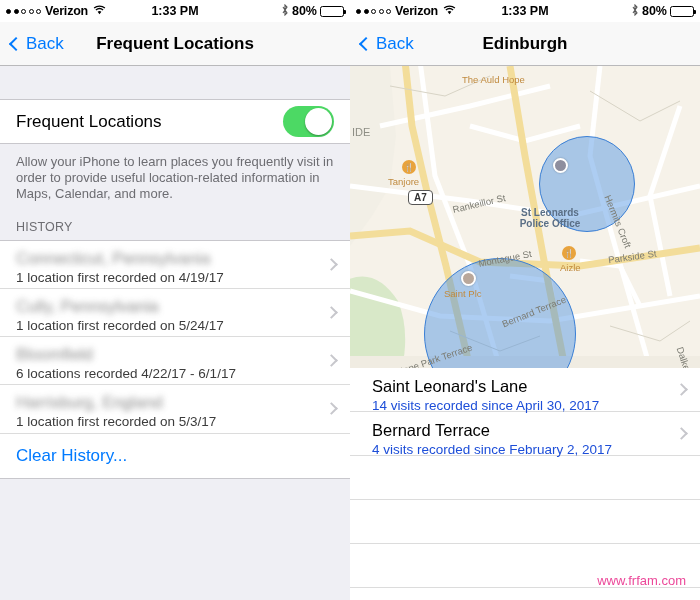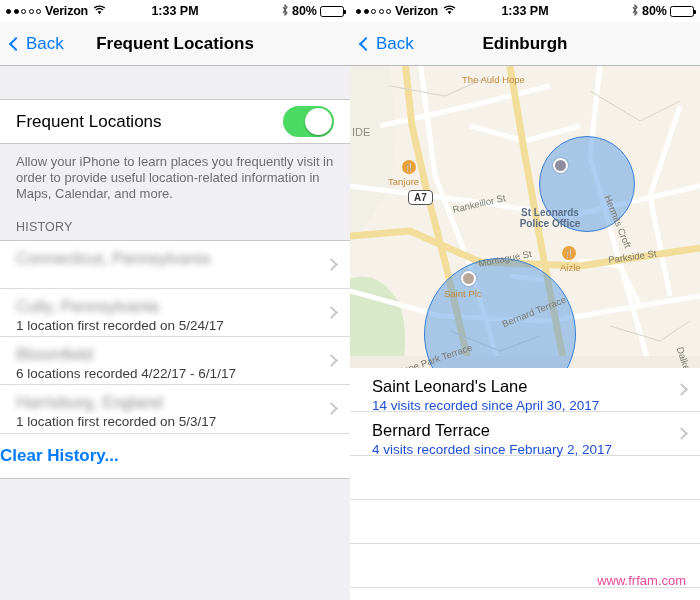--- a/index.html
+++ b/index.html
@@ -95,22 +95,22 @@
     background: linear-gradient(90deg,#bdbdbd 0,#9e9e9e 40%,#c9c9c9 60%,#a8a8a8 100%);
     -webkit-background-clip: text; background-clip: text;
   }
   .lrow .sub { font-size: 13.5px; color: #3c3c3c; line-height: 17px; }
   .chev-right {
     position: absolute; right: 14px; top: 50%; margin-top: -5px;
     width: 9px; height: 9px; border-right: 2.2px solid #c7c7cc;
     border-top: 2.2px solid #c7c7cc; transform: rotate(45deg);
   }
   .clear-row {
-    background: #fff; padding: 12px 0; border-top: 1px solid #dcdcdc;
-    border-bottom: 1px solid #c8c7cc; cursor: pointer; font-weight: bold;
+    background: #fff; padding: 12px 16px; border-top: 1px solid #dcdcdc;
+    border-bottom: 1px solid #c8c7cc; cursor: pointer;
   }
   .clear-row span { font-size: 17px; color: #007aff; }
   .tail { background: #efeff4; flex: 1; }
   .lcol { display: flex; flex-direction: column; height: 534px; }
 
   
   .map { position: relative; height: 302px; background: #f6f2e9; overflow: hidden; }
   .map svg { position: absolute; inset: 0; }
   .maplabel {
     position: absolute; font-size: 9.5px; color: #7b7b72;
@@ -207,20 +207,21 @@
           <span class="knob"></span>
         </span>
       </div>
 
       <div class="footer-note">Allow your iPhone to learn places you frequently visit in order to provide useful location-related information in Maps, Calendar, and more.</div>
       <div class="section-hdr">HISTORY</div>
 
       <div class="list">
         <div class="lrow">
           <div class="title blurred">Connecticut, Pennsylvania</div>
+          <div class="sub">1 location first recorded on 4/19/17</div>
           <span class="chev-right"></span>
         </div>
         <div class="lrow">
           <div class="title blurred">Cully, Pennsylvania</div>
           <div class="sub">1 location first recorded on 5/24/17</div>
           <span class="chev-right"></span>
         </div>
         <div class="lrow">
           <div class="title blurred">Bloomfield</div>
           <div class="sub">6 locations recorded 4/22/17 - 6/1/17</div>

